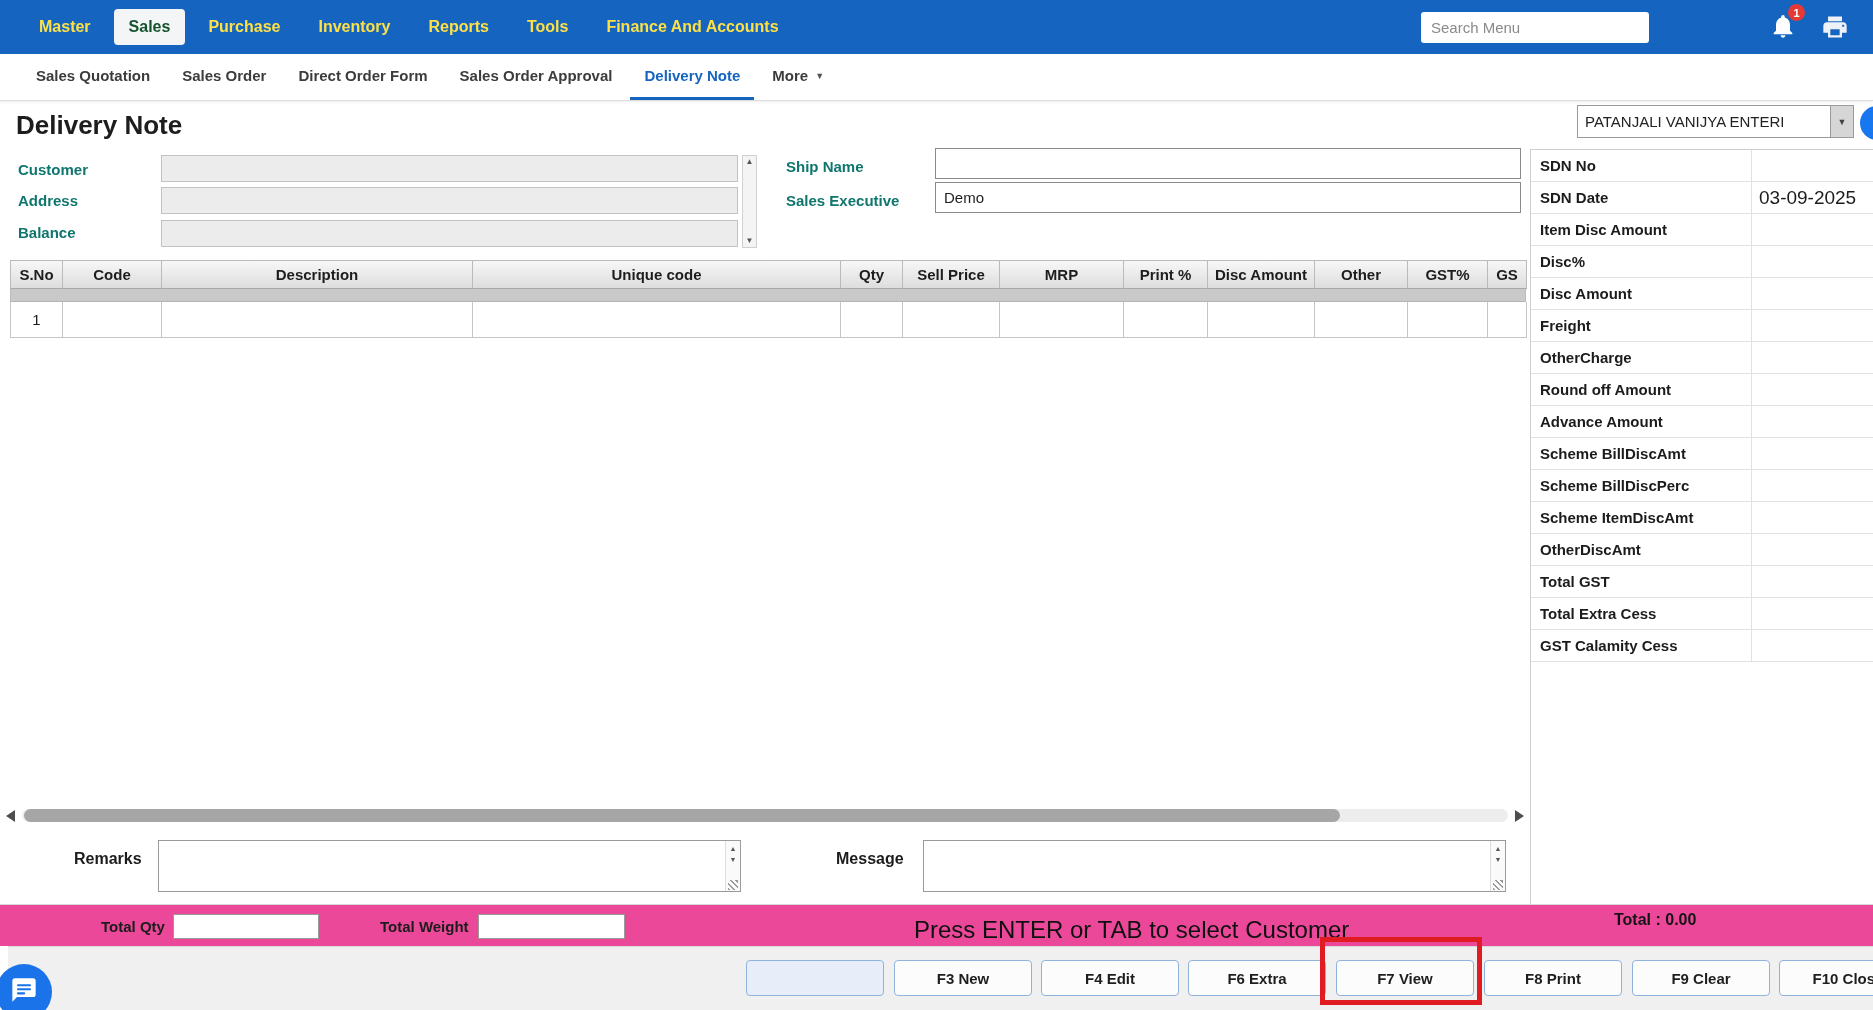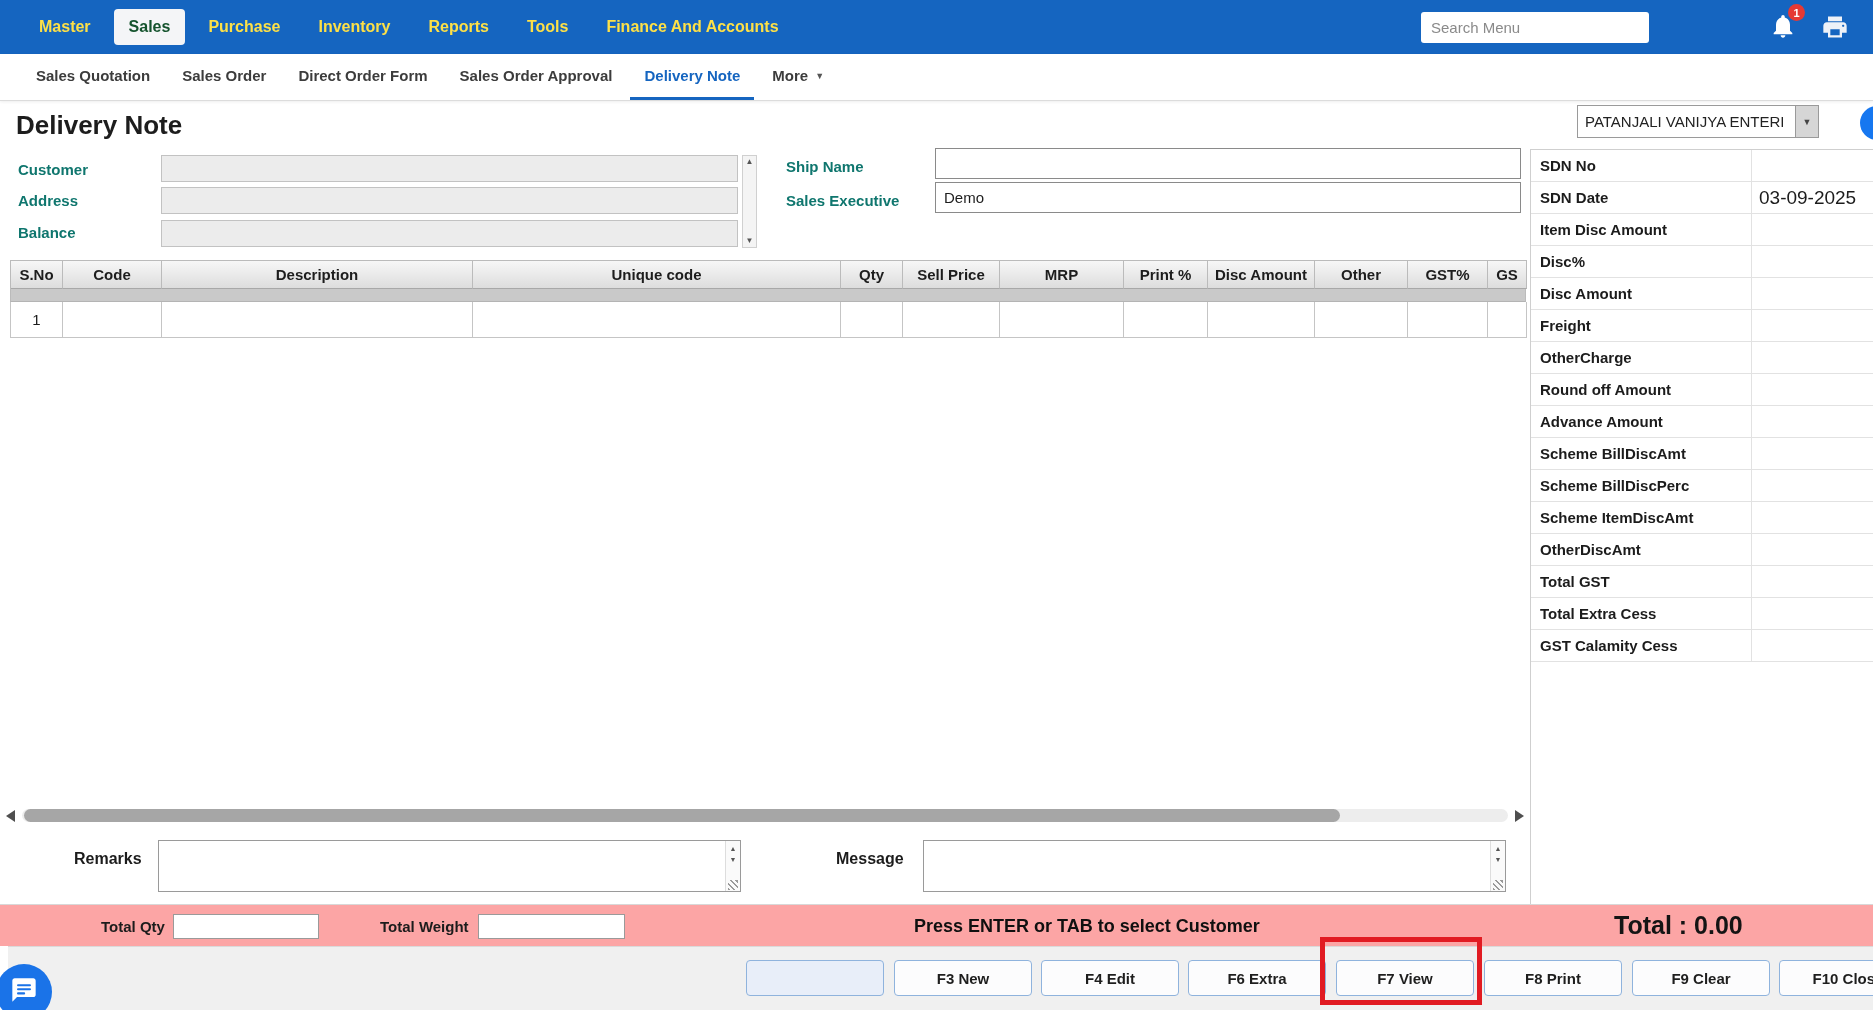--- a/index.html
+++ b/index.html
@@ -27,21 +27,21 @@
   .tabbar { position:absolute; top:54px; left:0; width:100%; height:47px; background:#fff;
             display:flex; align-items:stretch; padding:0 22px; border-bottom:1px solid #dcdcdc;
             box-shadow:0 1px 3px rgba(0,0,0,0.07); }
   .tab { display:flex; align-items:center; padding:0 14px; margin-right:4px; font-size:15px;
          font-weight:600; color:#3c3c3c; border-bottom:3px solid transparent; cursor:pointer; white-space:nowrap; }
   .tab.active { color:#1565c0; border-bottom-color:#1565c0; }
   .tab .caret { margin-left:7px; font-size:9px; color:#555; }
 
   
   .page-title { position:absolute; left:16px; top:110px; font-size:26px; font-weight:600; color:#1d1d1d; }
-  .company-select { position:absolute; left:1577px; top:105px; width:242px; height:33px;
+  .company-select { position:absolute; left:1577px; top:105px; width:277px; height:33px;
                     border:1px solid #9a9a9a; background:#fff; display:flex; align-items:stretch; cursor:pointer; }
   .cs-text { flex:1; display:flex; align-items:center; padding:0 7px; font-size:15px; color:#222;
              white-space:nowrap; overflow:hidden; }
   .cs-btn { width:23px; background:#d6d6d6; border-left:1px solid #9a9a9a; display:flex;
             align-items:center; justify-content:center; font-size:9px; color:#444; }
   .corner-circle { position:absolute; left:1860px; top:106px; width:34px; height:34px;
                    border-radius:50%; background:#1677f0; }
 
   
   .flabel { position:absolute; font-size:15px; font-weight:700; color:#0f766e; white-space:nowrap; }
@@ -95,27 +95,27 @@
   .note-box textarea { position:absolute; left:0; top:0; width:calc(100% - 15px); height:100%;
                        border:none; resize:none; outline:none; padding:4px 6px; font-size:14px;
                        font-family:"Liberation Sans", sans-serif; }
   .note-rail { position:absolute; right:0; top:0; width:15px; height:100%; border-left:1px solid #ddd;
                background:#fafafa; display:flex; flex-direction:column; align-items:center; padding-top:2px; }
   .note-rail .arr { font-size:7px; color:#555; line-height:1.6; cursor:pointer; }
   .grip { width:10px; height:10px; margin-top:auto; margin-bottom:1px; cursor:nwse-resize;
           background:repeating-linear-gradient(45deg,#9a9a9a 0 1.5px,transparent 1.5px 4px); }
 
   
-  .totalbar { position:absolute; left:0; top:904px; width:100%; height:42px; background:#fca5a5;
+  .totalbar { position:absolute; left:0; top:904px; width:100%; height:42px; background:#ec4899;
               border-top:1px solid #d8d8d8; }
   .tb-label { position:absolute; top:13px; font-size:15px; font-weight:700; color:#1c1c1c; }
   .tb-input { position:absolute; top:9px; height:25px; border:1px solid #9a9a9a; background:#fff;
               font-size:14px; padding:0 6px; outline:none; font-family:"Liberation Sans", sans-serif; }
-  .tb-hint { position:absolute; left:914px; top:11px; font-size:18px; font-weight:700; color:#101010; }
-  .tb-total { position:absolute; left:1614px; top:6px; font-size:25px; font-weight:600; color:#141414; }
+  .tb-hint { position:absolute; left:914px; top:11px; font-size:24px; font-weight:400; color:#101010; }
+  .tb-total { position:absolute; left:1614px; top:6px; font-size:16px; font-weight:600; color:#141414; }
 
   
   .buttonbar { position:absolute; left:8px; top:946px; width:100%; height:64px; background:#f0f0f0;
                border-top:1px solid #dadada; }
   .fbtn { position:absolute; top:13px; width:138px; height:36px; border:1px solid #8fb3dd; border-radius:4px;
           background:#fcfcfd; font-weight:700; font-size:15px; color:#1e1e1e; display:flex;
           align-items:center; justify-content:center; cursor:pointer; white-space:nowrap; }
   .fbtn.empty { background:#e8eef9; }
   .red-box { position:absolute; left:1320px; top:937px; width:162px; height:68px;
              border:5px solid #e11b22; pointer-events:none; z-index:5; }

